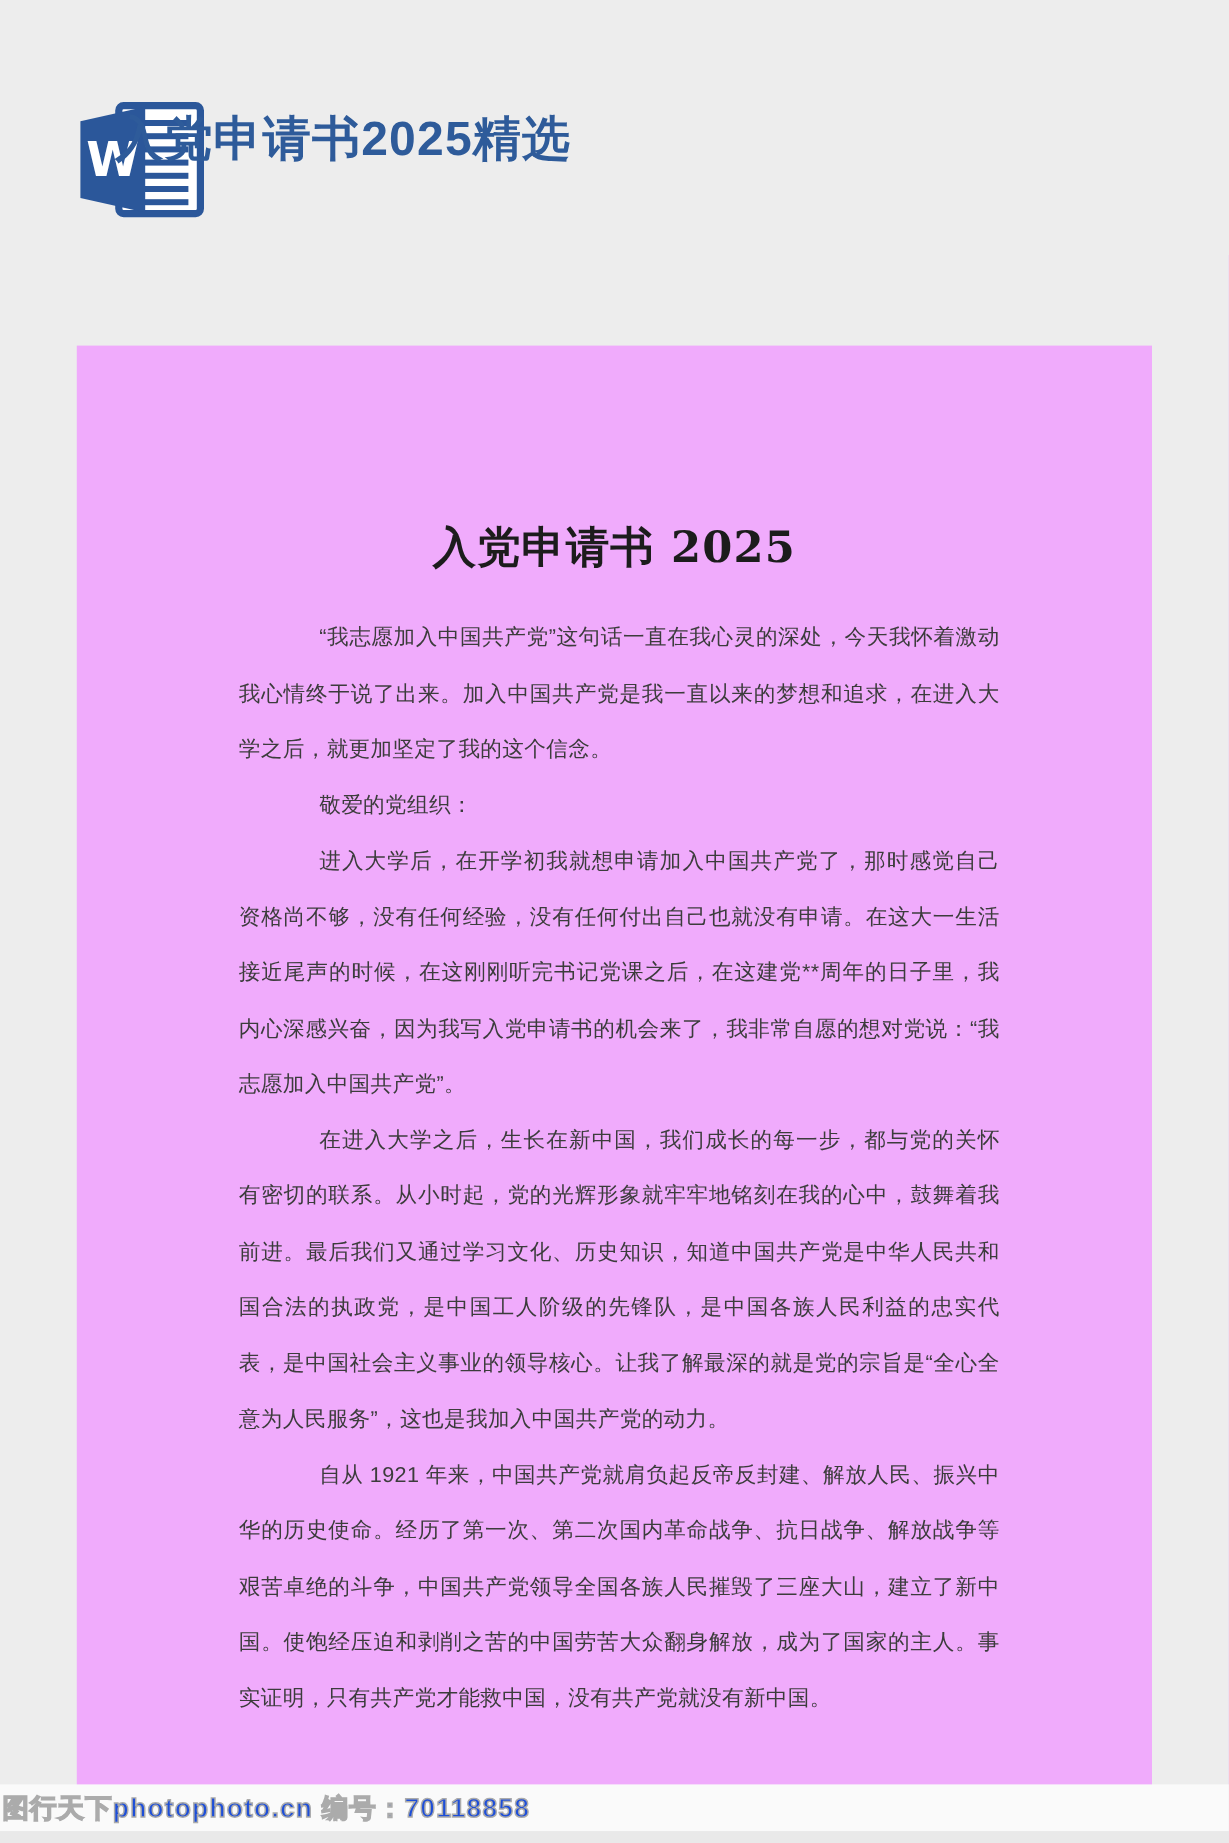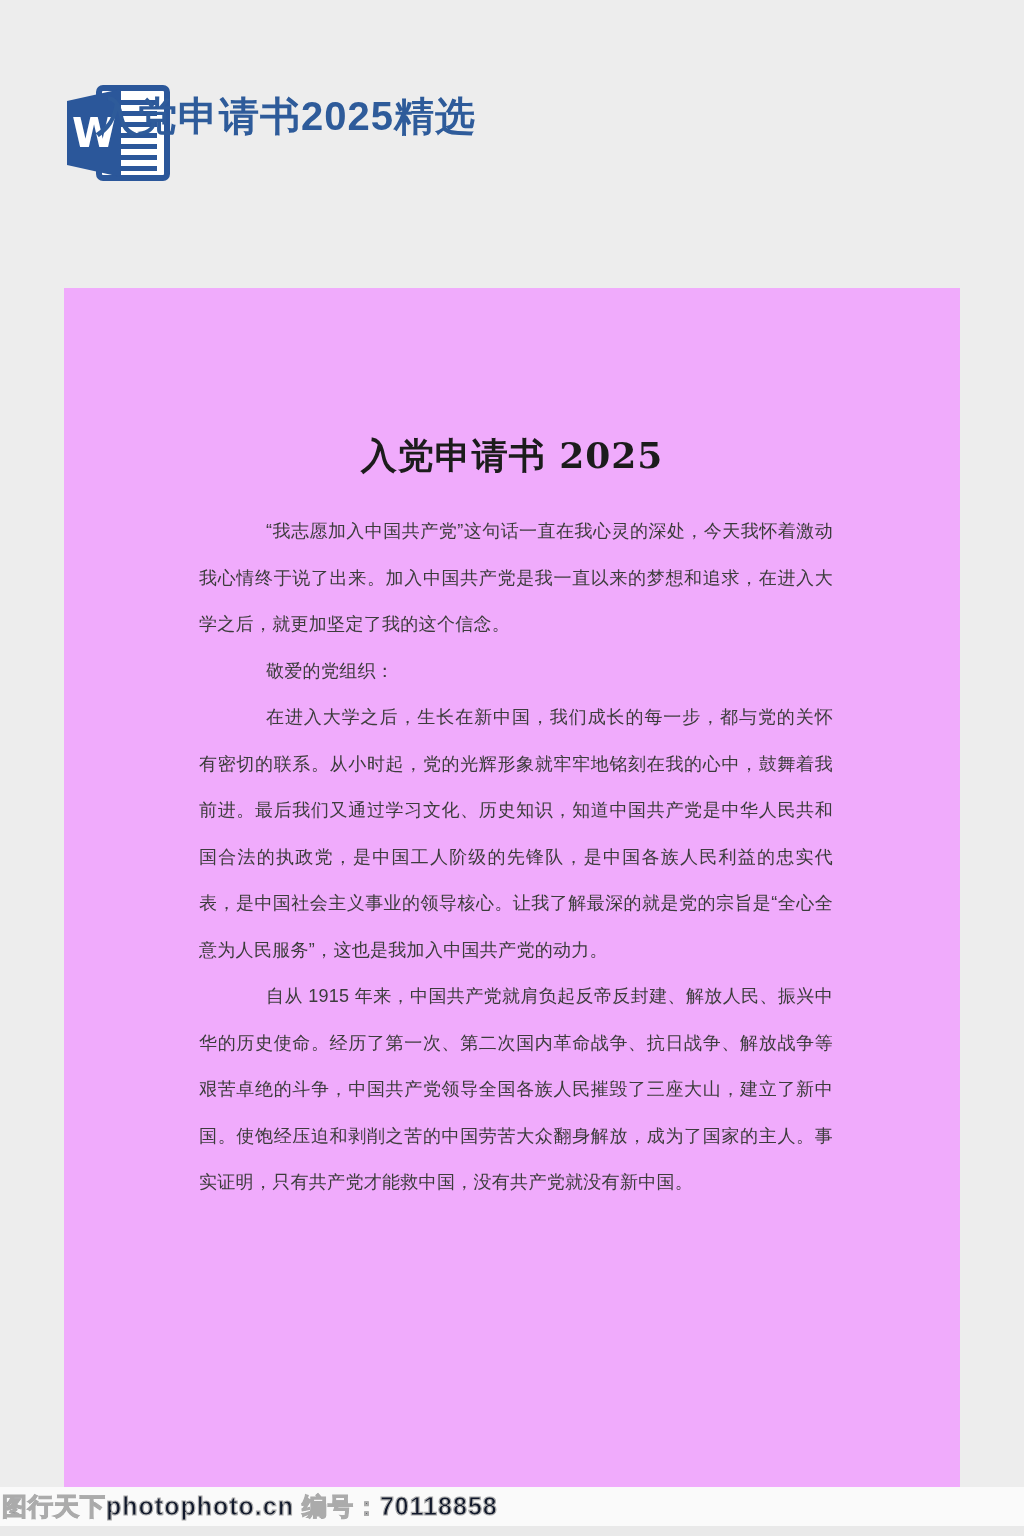--- a/index.html
+++ b/index.html
@@ -50,22 +50,22 @@
   .footer-strip{
     position:absolute;left:0;top:1487px;width:1024px;height:39px;
     background:#fafafa;
   }
   .footer-bottom-edge{
     position:absolute;left:0;top:1526px;width:1024px;height:10px;
     background:#e9e9e9;
   }
   .watermark{
     position:absolute;left:2px;top:0;height:39px;line-height:39px;
-    font-size:25px;font-weight:bold;letter-spacing:1px;
-    color:#0f172a;
+    font-size:22px;font-weight:bold;letter-spacing:1px;
+    color:#1d4ed8;
     -webkit-text-stroke:1.2px #ababab;
     white-space:nowrap;
   }
 </style>
 </head>
 <body>
 
 <div class="stage">
 
   <div class="header">
@@ -86,22 +86,23 @@
     <div class="header-text">
       <div class="header-title">入党申请书2025精选</div>
     </div>
   </div>
 
   <div class="doc-page">
     <div class="doc-title">入党申请书 2025</div>
     <div class="doc-body">
       <p>“我志愿加入中国共产党”这句话一直在我心灵的深处，今天我怀着激动我心情终于说了出来。加入中国共产党是我一直以来的梦想和追求，在进入大学之后，就更加坚定了我的这个信念。</p>
       <p>敬爱的党组织：</p>
+      <p>进入大学后，在开学初我就想申请加入中国共产党了，那时感觉自己资格尚不够，没有任何经验，没有任何付出自己也就没有申请。在这大一生活接近尾声的时候，在这刚刚听完书记党课之后，在这建党**周年的日子里，我内心深感兴奋，因为我写入党申请书的机会来了，我非常自愿的想对党说：“我志愿加入中国共产党”。</p>
       <p>在进入大学之后，生长在新中国，我们成长的每一步，都与党的关怀有密切的联系。从小时起，党的光辉形象就牢牢地铭刻在我的心中，鼓舞着我前进。最后我们又通过学习文化、历史知识，知道中国共产党是中华人民共和国合法的执政党，是中国工人阶级的先锋队，是中国各族人民利益的忠实代表，是中国社会主义事业的领导核心。让我了解最深的就是党的宗旨是“全心全意为人民服务”，这也是我加入中国共产党的动力。</p>
-      <p>自从 1915 年来，中国共产党就肩负起反帝反封建、解放人民、振兴中华的历史使命。经历了第一次、第二次国内革命战争、抗日战争、解放战争等艰苦卓绝的斗争，中国共产党领导全国各族人民摧毁了三座大山，建立了新中国。使饱经压迫和剥削之苦的中国劳苦大众翻身解放，成为了国家的主人。事实证明，只有共产党才能救中国，没有共产党就没有新中国。</p>
+      <p>自从 1921 年来，中国共产党就肩负起反帝反封建、解放人民、振兴中华的历史使命。经历了第一次、第二次国内革命战争、抗日战争、解放战争等艰苦卓绝的斗争，中国共产党领导全国各族人民摧毁了三座大山，建立了新中国。使饱经压迫和剥削之苦的中国劳苦大众翻身解放，成为了国家的主人。事实证明，只有共产党才能救中国，没有共产党就没有新中国。</p>
     </div>
   </div>
 
   <div class="footer-strip">
     <div class="watermark">图行天下photophoto.cn 编号：70118858</div>
   </div>
   <div class="footer-bottom-edge"></div>
 
 </div>
 

